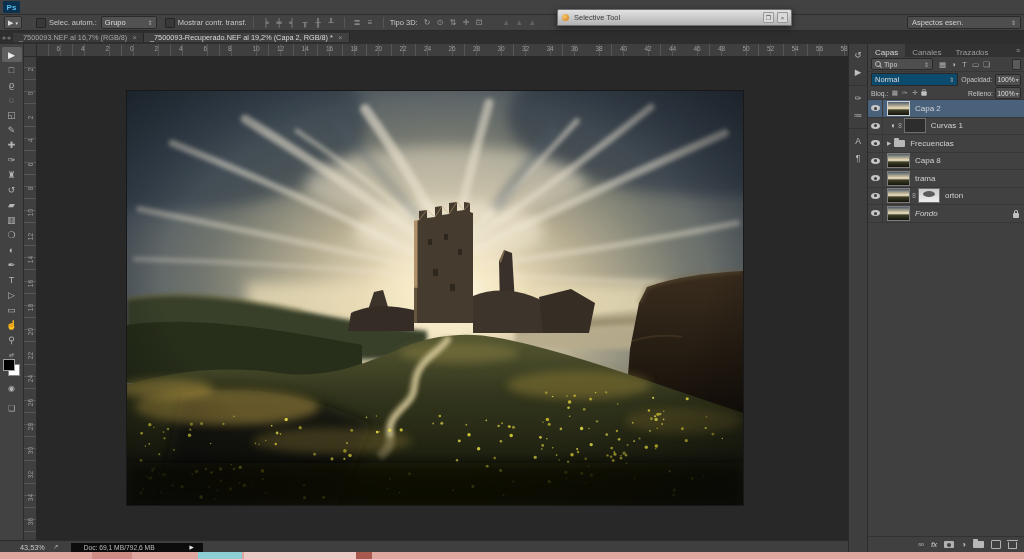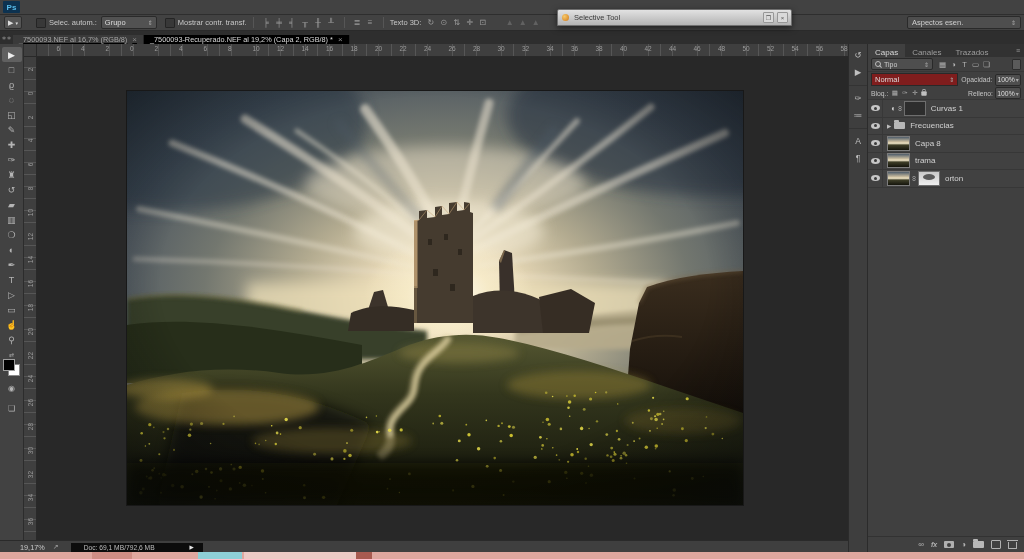--- a/index.html
+++ b/index.html
@@ -28,21 +28,21 @@
   .opt-icon.dim{opacity:.35;}
   #workspace{position:absolute;right:3px;top:1px;width:104px;height:11px;display:flex;align-items:center;
              justify-content:space-between;background:#4e4e4e;border:1px solid #2a2a2a;border-radius:2px;
              padding:0 4px;font-size:7.5px;color:#cfcfcf;}
 
   
   #tabbar{position:absolute;top:31px;left:0;right:0;height:13px;background:#2e2e2e;display:flex;align-items:stretch;z-index:5;}
   .tab-overflow{width:13px;display:flex;align-items:center;justify-content:center;color:#8d8d8d;font-size:6px;}
   .doc-tab{display:flex;align-items:center;gap:5px;padding:0 6px;font-size:7.3px;color:#a6a6a6;background:#3a3a3a;
            border-right:1px solid #252525;white-space:nowrap;}
-  .doc-tab.active{background:#000000;color:#d9d9d9;}
+  .doc-tab.active{background:#404040;color:#d9d9d9;}
   .tab-close{font-size:8px;color:#8a8a8a;}
 
   
   #toolbar{position:absolute;left:0;top:44px;width:24px;height:496px;background:#424242;border-right:1px solid #2c2c2c;
            display:flex;flex-direction:column;align-items:center;padding-top:3px;box-sizing:border-box;z-index:4;}
   .tool{width:20px;height:15px;flex:0 0 15px;display:flex;align-items:center;justify-content:center;
         font-size:9px;color:#b5b5b5;}
   .tool.selected{background:#606060;border-radius:2px;color:#ededed;}
   .swap-glyph{font-size:6px;color:#a8a8a8;margin-top:4px;}
   .swatches{position:relative;width:17px;height:17px;margin-top:1px;}
@@ -79,21 +79,21 @@
   .panel-menu{margin-left:auto;color:#9a9a9a;font-size:7px;padding:0 4px;display:flex;align-items:center;}
   .filter-row{height:14px;display:flex;align-items:center;padding:0 3px;gap:2px;border-bottom:1px solid #373737;}
   .search-select{width:54px;height:10px;background:#4e4e4e;border:1px solid #292929;border-radius:2px;
                  font-size:7px;color:#ccc;display:flex;align-items:center;gap:3px;padding:0 3px;}
   .mini-mag{width:4px;height:4px;border:1px solid #bbb;border-radius:50%;position:relative;flex:0 0 auto;}
   .mini-mag::after{content:"";position:absolute;width:3px;height:1px;background:#bbb;right:-2px;bottom:-1px;transform:rotate(45deg);}
   .filter-icons{display:flex;margin-left:2px;}
   .filter-icons .f-icon{width:11px;text-align:center;font-size:7.5px;color:#b2b2b2;}
   .filter-toggle{margin-left:auto;width:7px;height:9px;background:#5a5a5a;border:1px solid #2c2c2c;border-radius:1px;}
   .blend-row{height:15px;display:flex;align-items:center;padding:0 3px;gap:3px;}
-  .blend-select{width:80px;height:11px;background:#7f1d1d;border:1px solid #292929;border-radius:0;display:flex;
+  .blend-select{width:80px;height:11px;background:#0c4a6e;border:1px solid #292929;border-radius:0;display:flex;
                 align-items:center;justify-content:space-between;padding:0 3px;font-size:7.5px;color:#ddd;}
   .tiny-label{font-size:6.8px;color:#c4c4c4;white-space:nowrap;}
   .val-box{width:24px;height:10px;background:#4e4e4e;border:1px solid #292929;border-radius:2px;display:flex;
            align-items:center;justify-content:center;font-size:6.8px;color:#ddd;gap:1px;}
   .lock-row{height:12px;display:flex;align-items:center;padding:0 3px;gap:2px;border-bottom:1px solid #373737;}
   .lock-icons{display:flex;gap:1px;}
   .lock-icons .f-icon{width:9px;text-align:center;font-size:6.5px;color:#b2b2b2;}
   .padlock{width:6px;height:5px;background:#c0c0c0;border-radius:1px;position:relative;display:inline-block;margin-top:3px;}
   .padlock::before{content:"";position:absolute;top:-3px;left:1px;width:4px;height:3px;border:1px solid #c0c0c0;
                    border-bottom:none;border-radius:2px 2px 0 0;box-sizing:border-box;}
@@ -192,41 +192,41 @@
         <span class="opt-icon">╫</span>
         <span class="opt-icon">╨</span>
       </div>
     <span class="opt-div"></span>
     <div style="display:flex;">
 
     <span class="opt-icon">≣</span>
         <span class="opt-icon">≡</span>
       </div>
     <span class="opt-div"></span>
-    <span class="opt-label">Texto 3D:</span>
+    <span class="opt-label">Tipo 3D:</span>
     <div style="display:flex;margin-left:3px;">
 
     <span class="opt-icon">↻</span>
         <span class="opt-icon">⊙</span>
         <span class="opt-icon">⇅</span>
         <span class="opt-icon">✛</span>
         <span class="opt-icon">⊡</span>
       </div>
     <span class="opt-icon dim" style="margin-left:14px;">▲</span>
     <span class="opt-icon dim">▲</span>
     <span class="opt-icon dim">▲</span>
     <div id="workspace">
       <span>Aspectos esen.</span>
       <span class="sel-arrows">⇕</span>
     </div>
   </div>
 
   <div id="tabbar">
     <span class="tab-overflow">∗∗</span>
-    <div style="display:flex;align-items:flex-end;text-decoration:underline;">
+    <div style="display:flex;align-items:center;">
 
     <span class="doc-tab">
           <span>_7500093.NEF al 16,7% (RGB/8)</span>
           <span class="tab-close">×</span>
         </span>
         <span class="doc-tab active">
           <span>_7500093-Recuperado.NEF al 19,2% (Capa 2, RGB/8) *</span>
           <span class="tab-close">×</span>
         </span>
       </div>
@@ -744,20 +744,30 @@
         </div>
       <span class="padlock"></span>
       <span class="tiny-label" style="margin-left:auto;">Relleno:</span>
       <span class="val-box">
         <span>100%</span>
         <span class="sel-arrows">▾</span>
       </span>
     </div>
     <div class="layers-list">
 
+    <div class="layer-row selected" data-kind="image">
+          <span class="eye-cell">
+            <span class="eye"></span>
+          </span>
+
+          <span class="thumb"></span>
+
+          <span class="lname">Capa 2</span>
+
+        </div>
         <div class="layer-row" data-kind="adjustment">
           <span class="eye-cell">
             <span class="eye"></span>
           </span>
 
           <span class="adj-icon">◐</span>
 
           <span class="chain">∞</span>
           <span class="mask-thumb"></span>
           <span class="lname">Curvas 1</span>
@@ -798,35 +808,45 @@
           <span class="eye-cell">
             <span class="eye"></span>
           </span>
 
           <span class="thumb"></span>
 
           <span class="chain">∞</span>
           <span class="mask-thumb"></span>
           <span class="lname">orton</span>
 
+        </div>
+        <div class="layer-row" data-kind="background">
+          <span class="eye-cell">
+            <span class="eye"></span>
+          </span>
+
+          <span class="thumb"></span>
+
+          <span class="lname">Fondo</span>
+          <span class="row-lock"><span class="padlock"></span></span>
         </div>
       </div>
     <div class="panel-bottom">
       <span class="pb-glyph">∞</span>
       <span class="pb-fx">fx</span>
       <span class="mask-icon"></span>
       <span class="pb-glyph">◑</span>
       <span class="folder" style="display:inline-block;margin-left:0;"></span>
       <span class="newlayer-icon"></span>
       <span class="trash-icon"></span>
     </div>
   </div>
 
   <div id="statusbar">
-    <span class="zoom-field">19,17%</span>
+    <span class="zoom-field">43,53%</span>
     <span class="export-glyph">↗</span>
     <span class="doc-strip">
       <span class="doc-text">Doc: 69,1 MB/792,6 MB</span>
       <span class="doc-arrow">▶</span>
     </span>
   </div>
 
   <div id="taskbar">
     <span class="tb-block" style="left:92px;width:40px;background:#cf8d85;"></span>
     <span class="tb-block" style="left:198px;width:44px;background:#8ecfd6;"></span>

